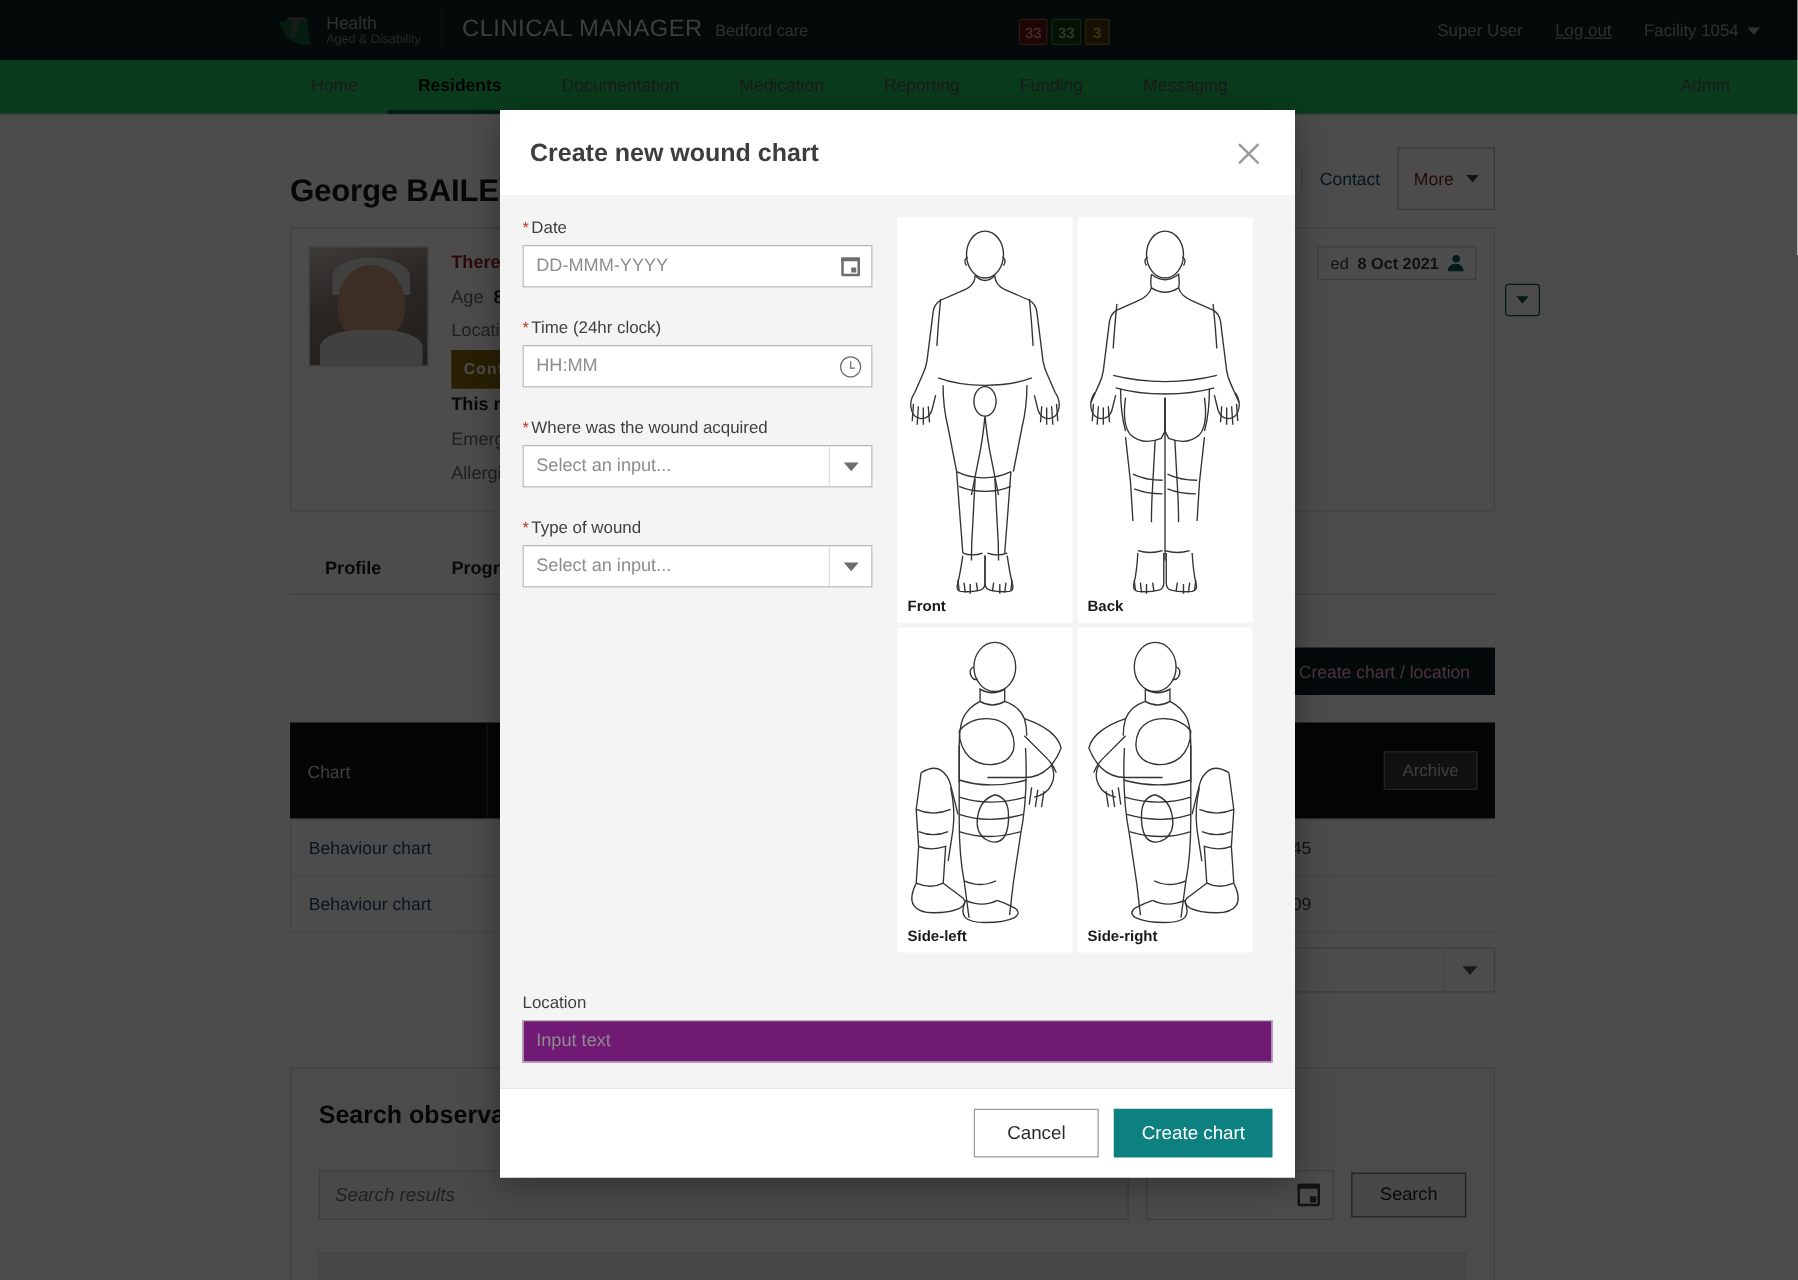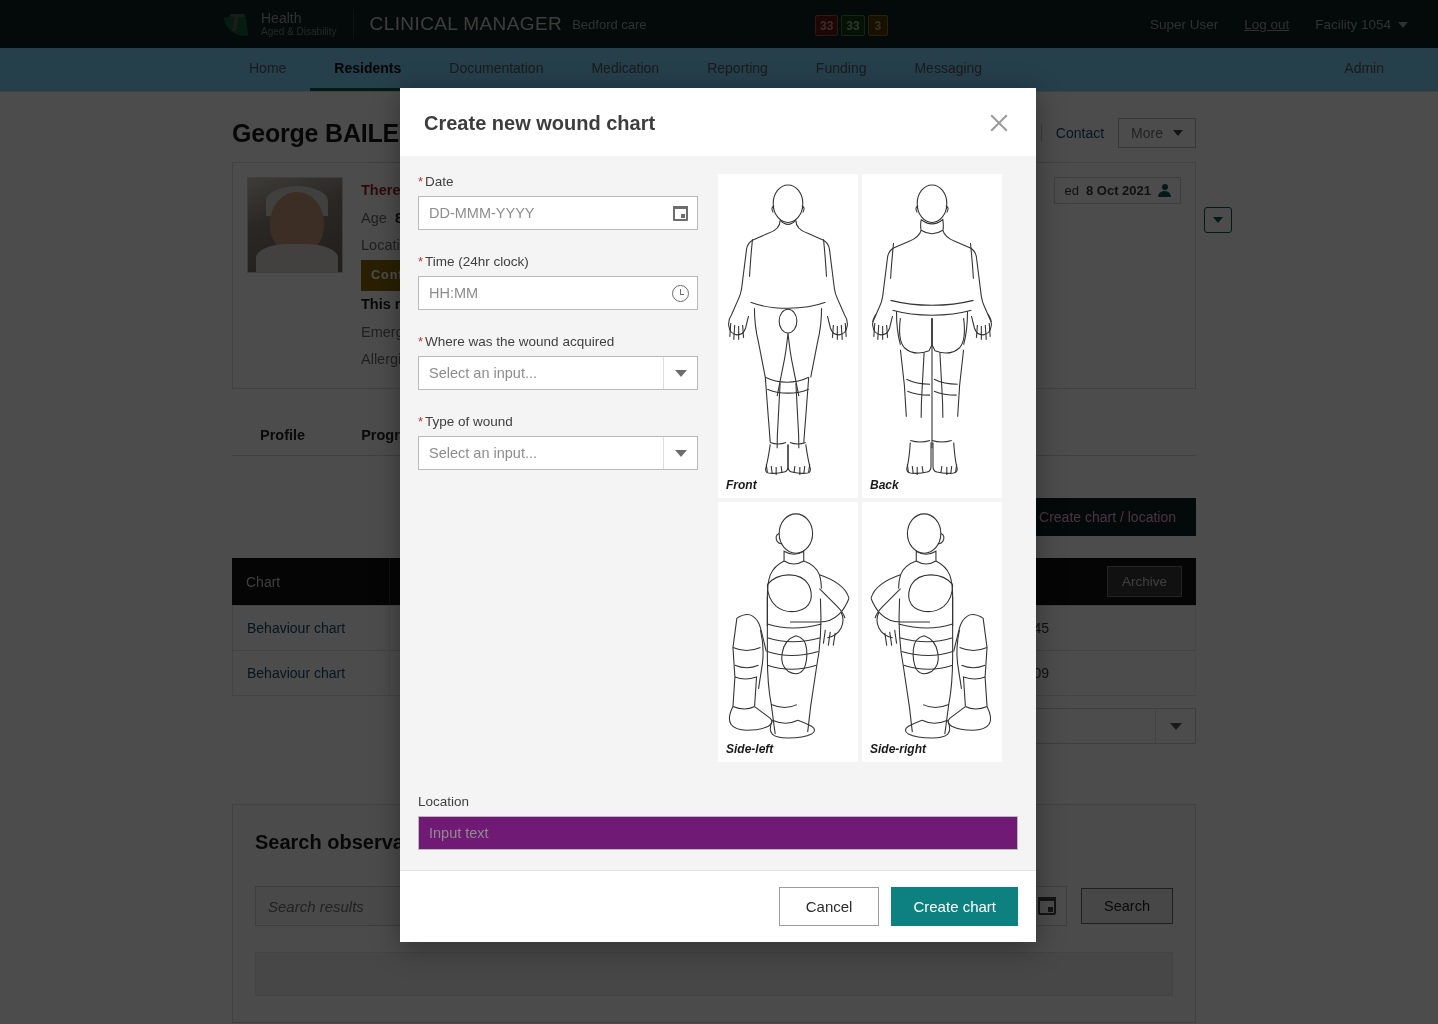--- a/index.html
+++ b/index.html
@@ -45,41 +45,41 @@
   }
   .badge.red { background: #5e1414; color: #d98a8a; border: 1px solid #a34a4a; }
   .badge.green { background: #173a17; color: #7fbf7f; border: 1px solid #3f7f3f; }
   .badge.amber { background: #4a3a08; color: #c9a63c; border: 1px solid #8a6f1e; }
 
   .topright { margin-left: auto; display: flex; align-items: center; gap: 26px; font-size: 13.5px; color: #9aa39f; }
   .topright a { color: #9aa39f; text-decoration: underline; }
   .caret-down { display:inline-block; width:0;height:0;border-left:5px solid transparent;border-right:5px solid transparent;border-top:6px solid #9aa39f; margin-left: 7px; vertical-align: middle;}
 
   .navbar {
-    height: 44px; background: #7dd3fc; border-bottom: 1px solid #dcdcdc;
+    height: 44px; background: #22c55e; border-bottom: 1px solid #dcdcdc;
     display: flex; align-items: stretch; padding: 0 30px;
   }
   .nav-inner { display: flex; align-items: stretch; margin-left: 195px; gap: 0; }
   .navitem {
     display: flex; align-items: center; padding: 0 24px; font-size: 14px;
     color: #5a5a5a; border-bottom: 3px solid transparent; cursor: pointer;
   }
   .navitem.active { color: #111; font-weight: bold; border-bottom-color: #0d5c4d; }
   .nav-right-wrap { margin-left: auto; display: flex; }
 
   .content { padding: 26px 0 0 0; }
   .container { width: 964px; margin-left: 232px; }
 
   .res-title { font-size: 25px; font-weight: bold; color: #1a1a1a; letter-spacing: -0.2px; }
   .title-row { display: flex; align-items: flex-end; }
   .title-links { margin-left: auto; display: flex; align-items: center; gap: 14px; font-size: 14px; color: #15496b; }
   .title-links .sep { width: 1px; height: 18px; background: #c8c8c8; }
   .more-btn {
-    border: 1px solid #b7b7b7; background: #fff; font-size: 14px; color: #737373;
-    padding: 6px 12px; display: flex; align-items: center; gap: 10px; cursor: pointer;
+    border: 1px solid #b7b7b7; background: #fff; font-size: 14px; color: #7f1d1d;
+    padding: 16px 12px; display: flex; align-items: center; gap: 10px; cursor: pointer;
   }
   .more-btn .caret { width:0;height:0;border-left:5px solid transparent;border-right:5px solid transparent;border-top:6px solid #444; }
 
   .res-card {
     margin-top: 14px; border: 1px solid #d9d9d9; background: #fff;
     display: flex; padding: 14px; gap: 18px; min-height: 190px;
   }
   .avatar {
     width: 96px; height: 96px; flex: none;
     background: linear-gradient(160deg,#cfc9c0 0%,#8d8378 40%,#6e655c 100%);
@@ -122,21 +122,21 @@
 
   .section-actions { display: flex; justify-content: flex-end; margin-top: 42px; }
   .btn-primary-dark {
     background: #0a231e; color: #f9a8d4; font-size: 14px; border: none;
     padding: 11px 20px; cursor: pointer;
   }
 
   .table { margin-top: 22px; border-collapse: separate; border-spacing: 0; width: 964px; }
   .table thead th {
     background: #111111; color: #cfcfcf; font-size: 14px; font-weight: normal;
-    text-align: left; padding: 8px 14px; border-right: 1px solid #3a3a3a;
+    text-align: left; padding: 23px 14px; border-right: 1px solid #3a3a3a;
   }
   .table thead th:last-child { border-right: none; }
   .archive-btn {
     background: #3a3a3a; color: #cfcfcf; border: 1px solid #777;
     font-size: 13.5px; padding: 7px 14px; cursor: pointer;
   }
   .table tbody td {
     border-bottom: 1px solid #e2e2e2; border-right: 1px solid #eee;
     padding: 14px; font-size: 14px; color: #3a3a3a; background: #fff;
   }
@@ -213,21 +213,21 @@
   .ic-clock::after { content:""; position:absolute; left:7px; top:8px; width:4.5px; height:1.6px; background:#6d6d6d;}
 
   .body-col { width: 300px; display: flex; flex-wrap: wrap; gap: 4px; align-content: flex-start; }
   .body-card {
     width: 140px; background: #fff; position: relative; padding: 6px 6px 0 6px;
     display: flex; flex-direction: column; cursor: pointer;
   }
   .body-card.tall { height: 324px; }
   .body-card.short { height: 260px; }
   .body-card svg { display: block; margin: 0 auto; }
-  .body-caption { font-size: 12px; font-weight: bold; color: #1a1a1a; padding: 2px 0 6px 2px; margin-top: auto; font-style: italic; }
+  .body-caption { font-size: 12px; font-weight: bold; color: #1a1a1a; padding: 2px 0 6px 2px; margin-top: auto; }
 
   .loc-field { padding: 10px 18px 20px 18px; background: #f4f4f4; }
   .loc-label { font-size: 13.5px; color: #3f3f3f; margin-bottom: 7px; }
   .loc-input { width: 600px; height: 34px; border: 1px solid #b9b9b9; background:#701a75; display:flex;align-items:center;}
   .loc-input .ph { padding: 0 10px; font-size: 14.5px; color: #8d8d8d; }
 
   .modal-foot {
     background: #fff; border-top: 1px solid #e3e3e3; padding: 16px 18px;
     display: flex; justify-content: flex-end; gap: 12px;
   }

